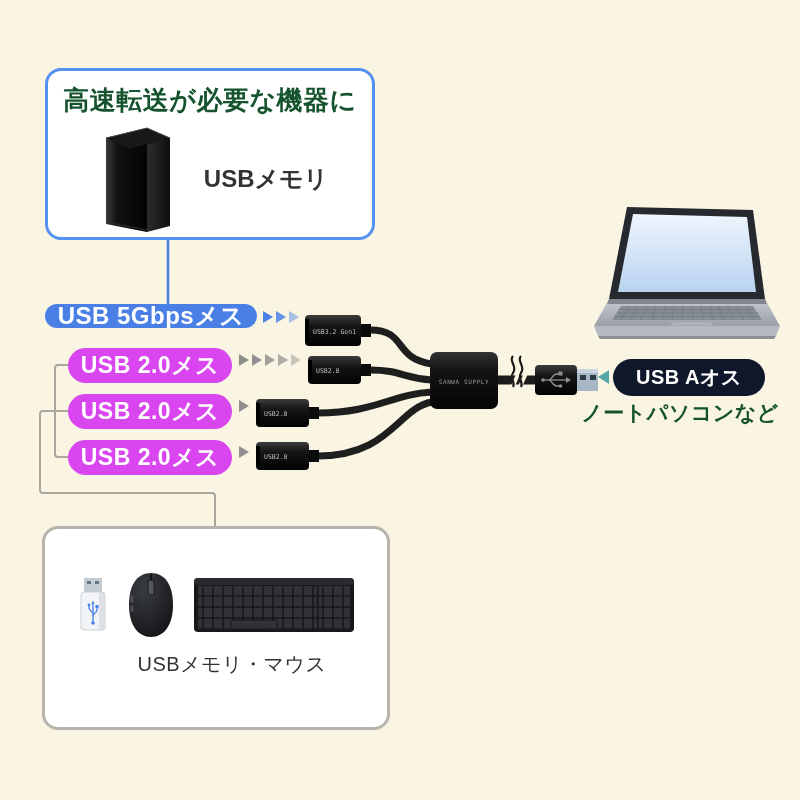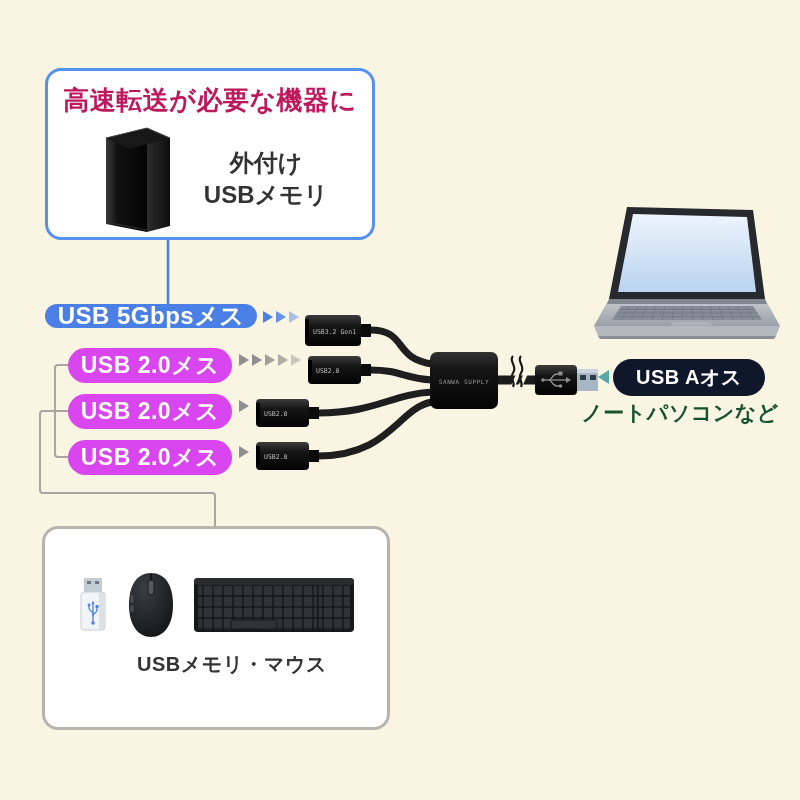--- a/index.html
+++ b/index.html
@@ -4,39 +4,39 @@
 <style>
   html,body{margin:0;padding:0;}
   body{font-family:"Liberation Sans","DejaVu Sans",sans-serif;}
   .canvas{position:relative;width:800px;height:800px;background:#faf4e3;overflow:hidden;}
   .abs{position:absolute;}
 
   
   .info-box{position:absolute;background:#ffffff;box-sizing:border-box;border-radius:16px;}
   .box-blue{border:3px solid #5591f0;}
   .box-gray{border:3px solid #b7b4ad;}
-  .box-title{margin-top:12px;text-align:center;font-size:26px;font-weight:bold;color:#be185d;letter-spacing:.5px;}
+  .box-title{margin-top:12px;text-align:center;font-size:26px;font-weight:bold;color:#14532d;letter-spacing:.5px;}
   .box-body{display:flex;align-items:center;justify-content:center;gap:20px;margin-top:4px;}
   .device-label{font-size:24px;font-weight:bold;color:#333;line-height:1.35;text-align:center;}
 
   
   .pill{position:absolute;display:flex;align-items:center;justify-content:center;
         border-radius:999px;color:#fff;font-weight:bold;letter-spacing:.5px;}
   .pill-blue{background:#4a80e6;font-size:24px;}
   .pill-gray{background:#d946ef;font-size:23px;}
   .pill-teal{background:#0f172a;font-size:20px;}
 
   
   .arrow-row{position:absolute;display:flex;align-items:center;gap:3px;}
   .tri-r{width:0;height:0;border-style:solid;border-width:6px 0 6px 10px;border-color:transparent transparent transparent #4a80e6;}
   .tri-r.gray{border-left-color:#8f8f8f;}
   .tri-l{width:0;height:0;border-style:solid;border-width:7px 11px 7px 0;border-color:transparent #54a8a5 transparent transparent;}
 
   .side-label{position:absolute;font-size:21px;font-weight:bold;color:#14532d;text-align:center;letter-spacing:.5px;}
-  .bottom-label{margin-top:10px;text-align:center;font-size:20px;font-weight:bold;color:#333;line-height:1.55;letter-spacing:.5px;padding-left:32px;}
+  .bottom-label{margin-top:10px;text-align:center;font-size:20px;font-weight:normal;color:#333;line-height:1.55;letter-spacing:.5px;padding-left:32px;}
   .icons-row{display:flex;align-items:center;justify-content:center;gap:16px;margin-top:42px;}
   svg{display:block;}
 </style>
 </head>
 <body>
 
 <div class="canvas">
 
   <svg class="abs" style="left:0;top:0" width="800" height="800" viewBox="0 0 800 800">
     <path d="M168,239 V304" stroke="#4a80e6" stroke-width="2.5" fill="none"></path>
@@ -59,21 +59,20 @@
               <stop offset="1" stop-color="#0e0e0e"></stop>
           </linearGradient>
         </defs>
         <polygon points="14,16 55,6 55,110 14,102" fill="url(#hddF)"></polygon>
         <polygon points="55,6 78,16 78,104 55,110" fill="url(#hddS)"></polygon>
         <polygon points="14,16 55,6 78,16 37,27" fill="#181818"></polygon>
         <path d="M14,16 L55,6 L78,16" stroke="#4a4a4a" stroke-width="1" fill="none"></path>
         <path d="M14,100 L55,108" stroke="#2e2e2e" stroke-width="1.2" fill="none"></path>
       </svg>
       <div class="device-label">
-        <div>外付け</div>
         <div>USBメモリ</div>
       </div>
     </div>
   </div>
 
   <div class="pill pill-blue" style="left:45px;top:304px;width:212px;height:24px;">USB 5Gbpsメス</div>
   <div class="pill pill-gray" style="left:68px;top:348px;width:164px;height:35px;">USB 2.0メス</div>
   <div class="pill pill-gray" style="left:68px;top:394px;width:164px;height:35px;">USB 2.0メス</div>
   <div class="pill pill-gray" style="left:68px;top:440px;width:164px;height:35px;">USB 2.0メス</div>
 

